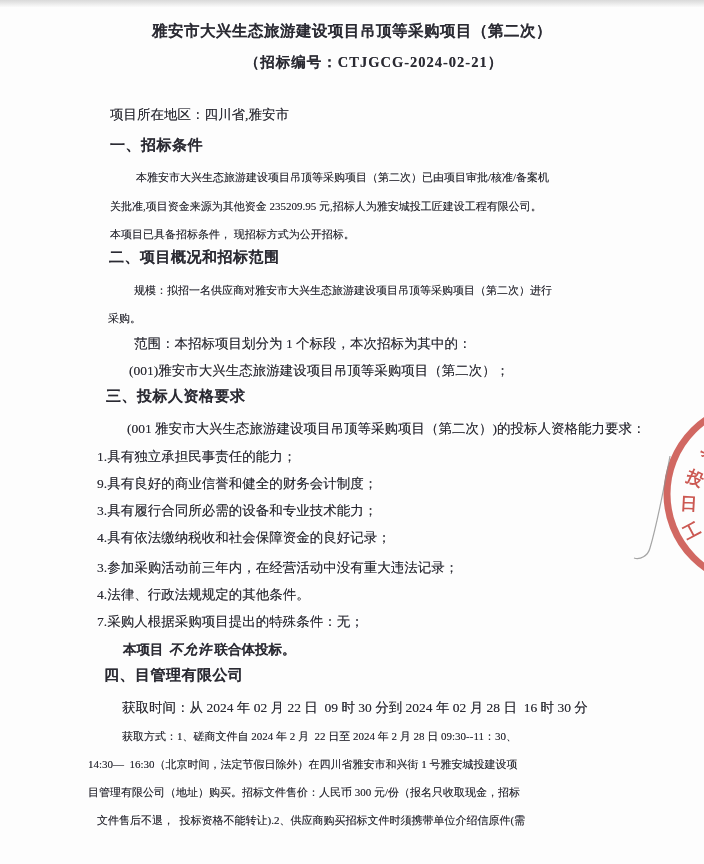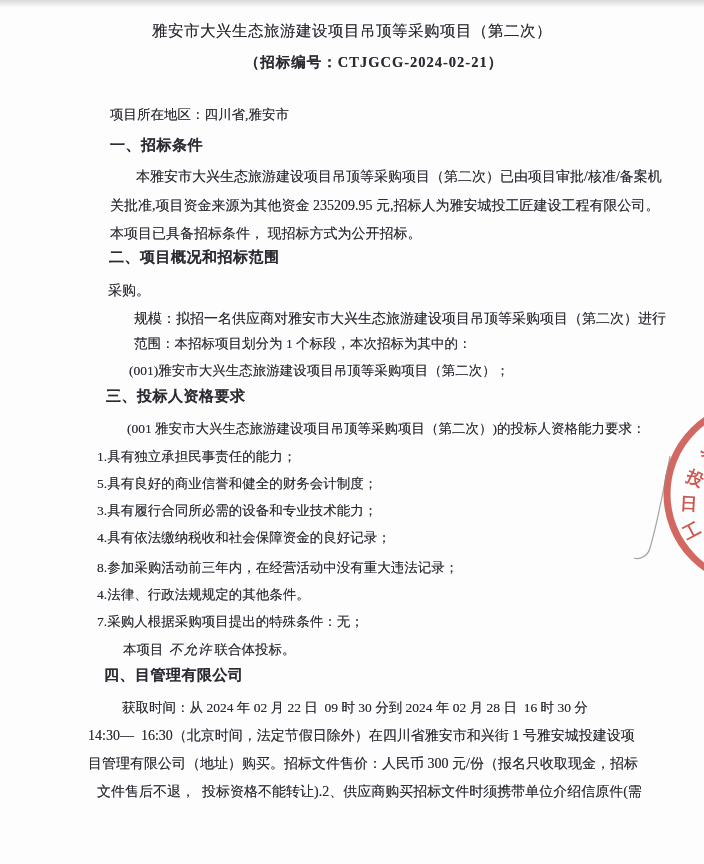--- a/index.html
+++ b/index.html
@@ -7,45 +7,45 @@
     width:704px;height:864px;position:relative;overflow:hidden;
     background:#fdfdfd;
     font-family:"Liberation Serif","DejaVu Serif",serif;
     color:#2a2a32;
   }
   .top-edge{position:absolute;top:0;left:0;width:704px;height:7px;
     background:linear-gradient(#d9d9d9,#fafafa);}
   .doc-line{position:absolute;font-size:13.5px;line-height:27px;white-space:pre;
     text-shadow:0 0 .4px rgba(42,42,55,.55);}
   .t-title{top:17px;left:0;width:704px;text-align:center;font-size:15.5px;
-    font-weight:normal;letter-spacing:.5px;}
+    font-weight:bold;letter-spacing:.5px;}
   .t-sub{top:49px;left:0;width:704px;text-align:center;font-size:14.5px;
     font-weight:bold;letter-spacing:1px;margin-left:22px;}
   .t-loc{top:101px;left:110px;}
   .heading{font-weight:bold;font-size:15px;letter-spacing:.5px;}
   .h-1{top:132px;left:110px;}
   .h-2{top:244px;left:109px;}
   .h-3{top:383px;left:106px;}
   .h-4{top:662px;left:104px;}
   .pgroup{position:absolute;}
-  .pgroup .pl{white-space:pre;font-size:14px;text-shadow:0 0 .4px rgba(42,42,55,.55);}
+  .pgroup .pl{white-space:pre;font-size:11px;text-shadow:0 0 .4px rgba(42,42,55,.55);}
   .p-1{top:163px;left:110px;}
   .p-1 .pl{height:28.5px;line-height:28.5px;}
   .p-2{top:277px;left:108px;}
   .p-2 .pl{height:27.5px;line-height:27.5px;}
   .pl.first{padding-left:26px;}
   .t-scope{top:330px;left:108px;padding-left:26px;}
   .t-lot{top:357px;left:129px;}
   .t-req{top:415px;left:127px;}
   .items{position:absolute;top:0;left:0;width:704px;height:864px;pointer-events:none;}
   .items .it{position:absolute;left:97px;font-size:13.5px;line-height:27px;white-space:pre;
     text-shadow:0 0 .4px rgba(42,42,55,.55);}
   .it1{top:443px;} .it2{top:470px;} .it3{top:497px;} .it4{top:524px;}
   .it5{top:554px;} .it6{top:581px;} .it7{top:608px;}
-  .t-joint{top:636px;left:123px;}
+  .t-joint{top:636px;left:123px;font-weight:bold;}
   .t-joint .em{font-style:italic;letter-spacing:1px;padding:0 2px;}
   .t-time{top:694px;left:88px;padding-left:34px;}
   .p-4{top:722px;left:88px;}
   .p-4 .pl{height:28px;line-height:28px;}
   .p-4 .pl.first{padding-left:34px;}
   .p-4 .pl.hang{padding-left:9px;}
   .seal{position:absolute;left:614px;top:408px;}
   .seal text{font-size:17px;font-weight:bold;font-family:"Liberation Serif",serif;opacity:.88;}
 </style>
 </head>
@@ -60,42 +60,43 @@
 
 <div class="doc-line heading h-1">一、招标条件</div>
 <div class="pgroup p-1">
   <div class="pl first">本雅安市大兴生态旅游建设项目吊顶等采购项目（第二次）已由项目审批/核准/备案机</div>
   <div class="pl">关批准,项目资金来源为其他资金 235209.95 元,招标人为雅安城投工匠建设工程有限公司。</div>
   <div class="pl">本项目已具备招标条件， 现招标方式为公开招标。</div>
 </div>
 
 <div class="doc-line heading h-2">二、项目概况和招标范围</div>
 <div class="pgroup p-2">
+  <div class="pl first">规模：拟招一名供应商对雅安市大兴生态旅游建设项目吊顶等采购项目（第二次）进行</div>
   <div class="pl">采购。</div>
-  <div class="pl first">规模：拟招一名供应商对雅安市大兴生态旅游建设项目吊顶等采购项目（第二次）进行</div>
 </div>
 <div class="doc-line t-scope">范围：本招标项目划分为 1 个标段，本次招标为其中的：</div>
 <div class="doc-line t-lot">(001)雅安市大兴生态旅游建设项目吊顶等采购项目（第二次）；</div>
 
 <div class="doc-line heading h-3">三、投标人资格要求</div>
 <div class="doc-line t-req">(001 雅安市大兴生态旅游建设项目吊顶等采购项目（第二次）)的投标人资格能力要求：</div>
 <div class="items">
   <div class="it it1">1.具有独立承担民事责任的能力；</div>
-  <div class="it it2">5.具有良好的商业信誉和健全的财务会计制度；</div>
+  <div class="it it2">9.具有良好的商业信誉和健全的财务会计制度；</div>
   <div class="it it3">3.具有履行合同所必需的设备和专业技术能力；</div>
   <div class="it it4">4.具有依法缴纳税收和社会保障资金的良好记录；</div>
-  <div class="it it5">8.参加采购活动前三年内，在经营活动中没有重大违法记录；</div>
+  <div class="it it5">3.参加采购活动前三年内，在经营活动中没有重大违法记录；</div>
   <div class="it it6">4.法律、行政法规规定的其他条件。</div>
   <div class="it it7">7.采购人根据采购项目提出的特殊条件：无；</div>
 </div>
 <div class="doc-line t-joint"><span>本项目 </span><span class="em">不允许</span><span>联合体投标。</span></div>
 
 <div class="doc-line heading h-4">四、目管理有限公司</div>
 <div class="doc-line t-time">获取时间：从 2024 年 02 月 22 日  09 时 30 分到 2024 年 02 月 28 日  16 时 30 分</div>
 <div class="pgroup p-4">
+  <div class="pl first">获取方式：1、磋商文件自 2024 年 2 月  22 日至 2024 年 2 月 28 日 09:30--11：30、</div>
   <div class="pl">14:30—  16:30（北京时间，法定节假日除外）在四川省雅安市和兴街 1 号雅安城投建设项</div>
   <div class="pl">目管理有限公司（地址）购买。招标文件售价：人民币 300 元/份（报名只收取现金，招标</div>
   <div class="pl hang">文件售后不退，  投标资格不能转让).2、供应商购买招标文件时须携带单位介绍信原件(需</div>
 </div>
 
 <svg class="seal" width="120" height="200" viewBox="0 0 120 200">
   <circle cx="143" cy="86" r="90" fill="none" stroke-width="7" opacity="0.8" stroke="#c5423b"></circle>
   <text x="86" y="44" transform="rotate(50 86 44)" fill="#c5423b">城</text>
   <text x="71" y="72" transform="rotate(25 71 72)" fill="#c5423b">投</text>
   <text x="66" y="101" transform="rotate(3 66 101)" fill="#c5423b">日</text>

